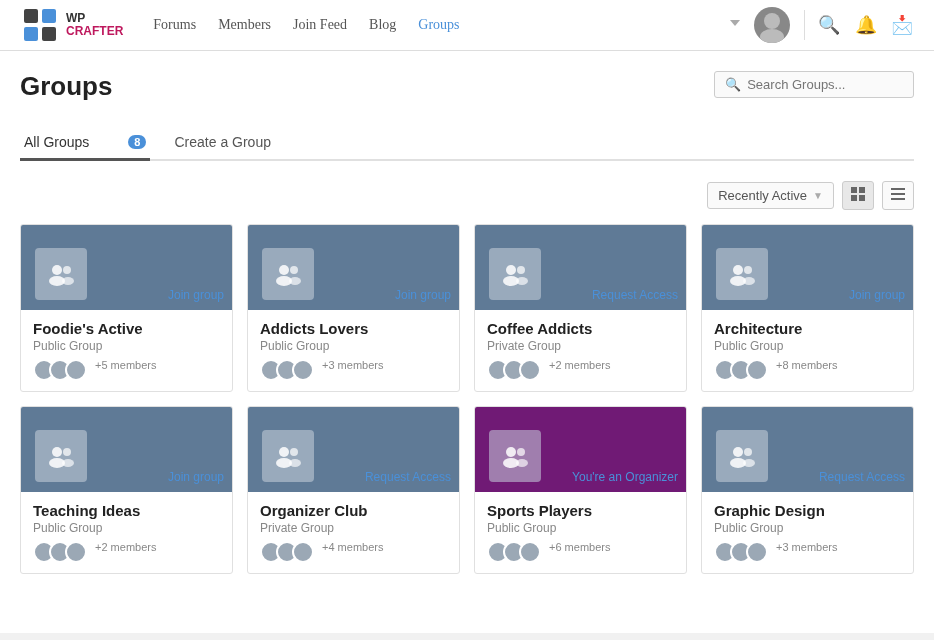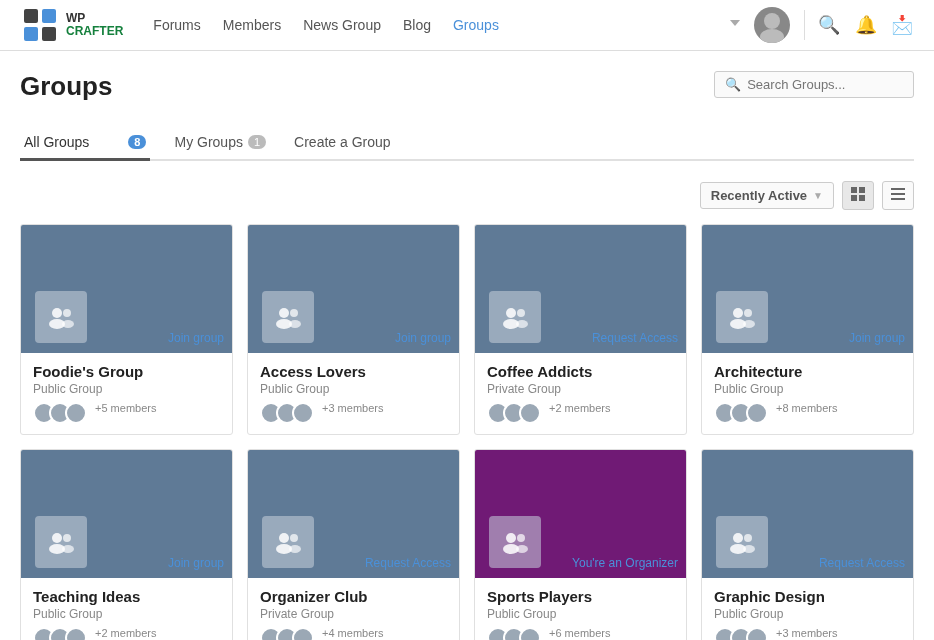--- a/index.html
+++ b/index.html
@@ -23,25 +23,26 @@
       width: 40px;
       height: 40px;
       margin-right: 6px;
     }
     .logo-text {
       font-size: 12px;
       font-weight: 700;
       color: #333;
       line-height: 1.1;
     }
-    .logo-text span { color: #15803d; }
+    .logo-text span { color: #be185d; }
     .topnav-links {
       display: flex;
       gap: 22px;
       flex: 1;
+      font-family: Liberation Serif, serif;
     }
     .topnav-links a {
       text-decoration: none;
       color: #555;
       font-size: 14px;
       padding: 4px 0;
     }
     .topnav-links a.active { color: #4a90d9; }
     .topnav-right {
       display: flex;
@@ -153,21 +154,21 @@
       border: 1px solid #ccc;
       border-radius: 3px;
       padding: 5px 10px;
       font-size: 13px;
       background: #fafafa;
       display: flex;
       align-items: center;
       gap: 6px;
       cursor: pointer;
     }
-    .filter-select span { color: #555; font-weight: bold; }
+    .filter-select span { color: #555; }
     .view-grid, .view-list {
       border: 1px solid #ccc;
       border-radius: 3px;
       padding: 5px 8px;
       cursor: pointer;
       background: #fafafa;
       font-size: 14px;
       color: #555;
     }
     .view-grid.active { background: #e8e8e8; }
@@ -180,21 +181,21 @@
     }
     .group-card {
       background: #fff;
       border: 1px solid #e0e0e0;
       border-radius: 3px;
       overflow: hidden;
       cursor: pointer;
     }
     .group-cover {
       width: 100%;
-      height: 128px;
+      height: 85px;
       background: #5f7a96;
       position: relative;
       display: flex;
       align-items: flex-end;
       justify-content: flex-end;
       padding: 8px;
     }
     .group-cover-icon {
       position: absolute;
       bottom: 10px;
@@ -262,21 +263,21 @@
       <rect x="22" y="22" width="14" height="14" rx="2" fill="#444"></rect>
     </svg>
     <div class="logo-text">
       <div>WP</div>
       <div><span>CRAFTER</span></div>
     </div>
   </div>
   <div class="topnav-links">
     <a class="nav-link">Forums</a>
     <a class="nav-link">Members</a>
-    <a class="nav-link">News Group</a>
+    <a class="nav-link">Join Feed</a>
     <a class="nav-link">Blog</a>
     <a class="nav-link active">Groups</a>
   </div>
   <div class="topnav-right">
     <div class="nav-dropdown"></div>
     <div class="nav-avatar">
       <svg width="36" height="36" viewBox="0 0 36 36">
           <circle cx="18" cy="14" r="8" fill="#bbb"></circle>
           <ellipse cx="18" cy="30" rx="12" ry="8" fill="#bbb"></ellipse>
         </svg>
@@ -297,24 +298,20 @@
       <input type="text" placeholder="Search Groups..." style="">
     </div>
   </div>
 
   <div class="tabs-row">
     <a class="tab-item active">
       <span>All Groups</span>
       <span class="tab-badge">8</span>
     </a>
     <a class="tab-item">
-      <span>My Groups</span>
-      <span class="tab-badge-grey">1</span>
-    </a>
-    <a class="tab-item">
       <span>Create a Group</span>
     </a>
   </div>
 
   <div class="filter-bar">
     <div class="filter-select">
       <span>Recently Active</span>
       <span style="font-size:10px;color:#aaa;">▼</span>
     </div>
     <div class="view-grid active">
@@ -341,21 +338,21 @@
         <svg width="28" height="28" viewBox="0 0 28 28" fill="none">
           <circle cx="10" cy="10" r="5" fill="white" opacity="0.85"></circle>
           <circle cx="20" cy="10" r="4" fill="white" opacity="0.7"></circle>
           <ellipse cx="10" cy="21" rx="8" ry="5" fill="white" opacity="0.85"></ellipse>
           <ellipse cx="21" cy="21" rx="6" ry="4" fill="white" opacity="0.65"></ellipse>
         </svg>
       </div>
       <span class="group-action-link" style="color:#4a90d9">Join group</span>
     </div>
     <div class="group-info">
-      <div class="group-name">Foodie's Group</div>
+      <div class="group-name">Foodie's Active</div>
       <div class="group-type">Public Group</div>
       <div class="group-members">
         <div class="member-avatars">
           <div class="member-avatar"></div>
           <div class="member-avatar"></div>
           <div class="member-avatar"></div>
         </div>
         <span class="member-count">+5 members</span>
       </div>
     </div>
@@ -366,21 +363,21 @@
         <svg width="28" height="28" viewBox="0 0 28 28" fill="none">
           <circle cx="10" cy="10" r="5" fill="white" opacity="0.85"></circle>
           <circle cx="20" cy="10" r="4" fill="white" opacity="0.7"></circle>
           <ellipse cx="10" cy="21" rx="8" ry="5" fill="white" opacity="0.85"></ellipse>
           <ellipse cx="21" cy="21" rx="6" ry="4" fill="white" opacity="0.65"></ellipse>
         </svg>
       </div>
       <span class="group-action-link" style="color:#4a90d9">Join group</span>
     </div>
     <div class="group-info">
-      <div class="group-name">Access Lovers</div>
+      <div class="group-name">Addicts Lovers</div>
       <div class="group-type">Public Group</div>
       <div class="group-members">
         <div class="member-avatars">
           <div class="member-avatar"></div>
           <div class="member-avatar"></div>
           <div class="member-avatar"></div>
         </div>
         <span class="member-count">+3 members</span>
       </div>
     </div>

